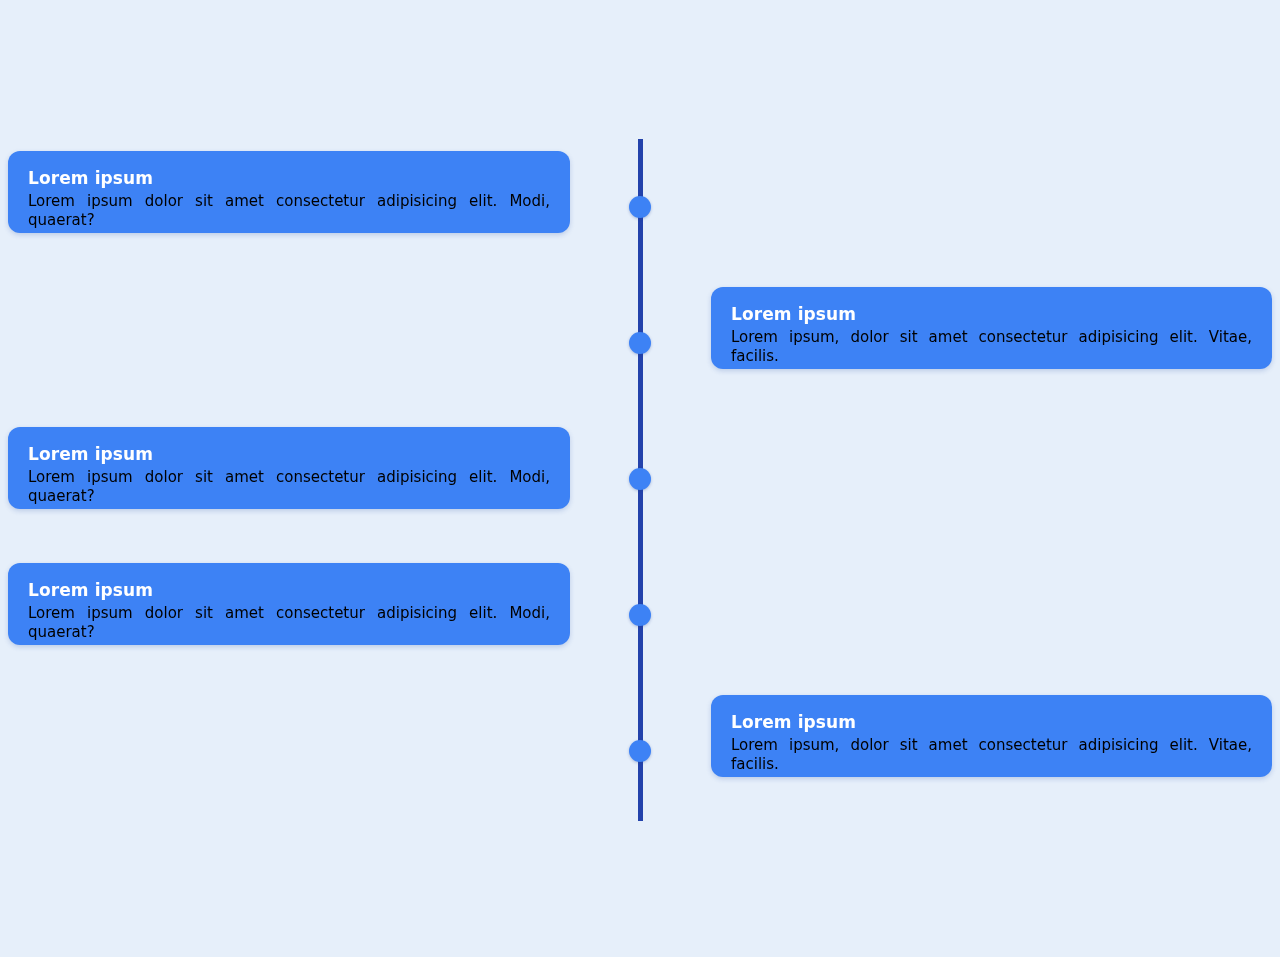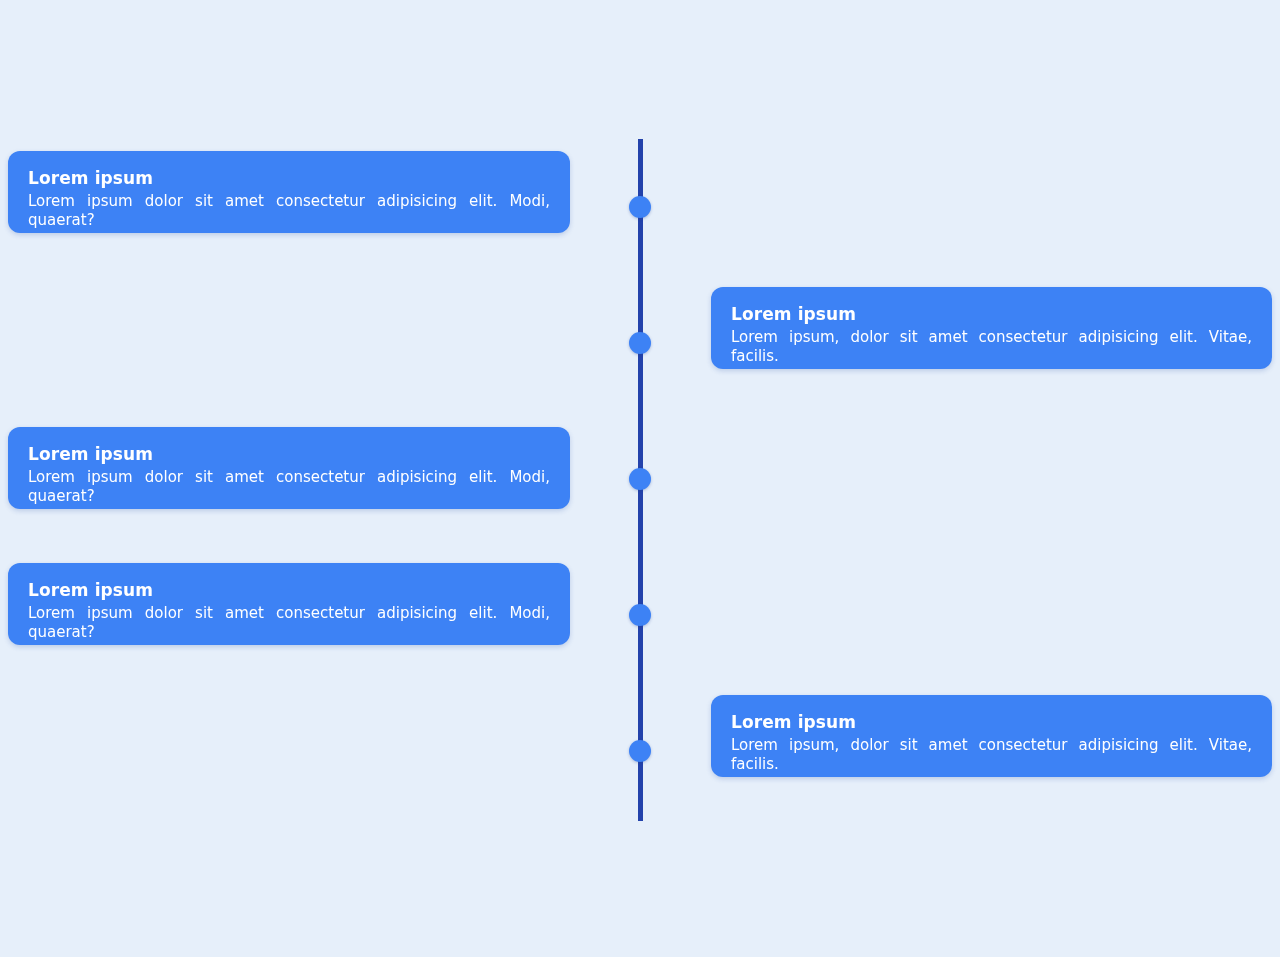--- a/index.html
+++ b/index.html
@@ -76,21 +76,21 @@
   .card-title {
     color: #ffffff;
     font-size: 17px;
     font-weight: bold;
     line-height: 1.3;
     letter-spacing: 0.1px;
     margin-bottom: 3px;
   }
 
   .card-body {
-    color: #ffffff;
+    color: #000000;
     font-size: 15px;
     line-height: 1.28;
     text-align: justify;
     text-justify: inter-word;
   }
 
   
   #row-0 { top: 207px; }
   #row-1 { top: 343px; }
   #row-2 { top: 479px; }

